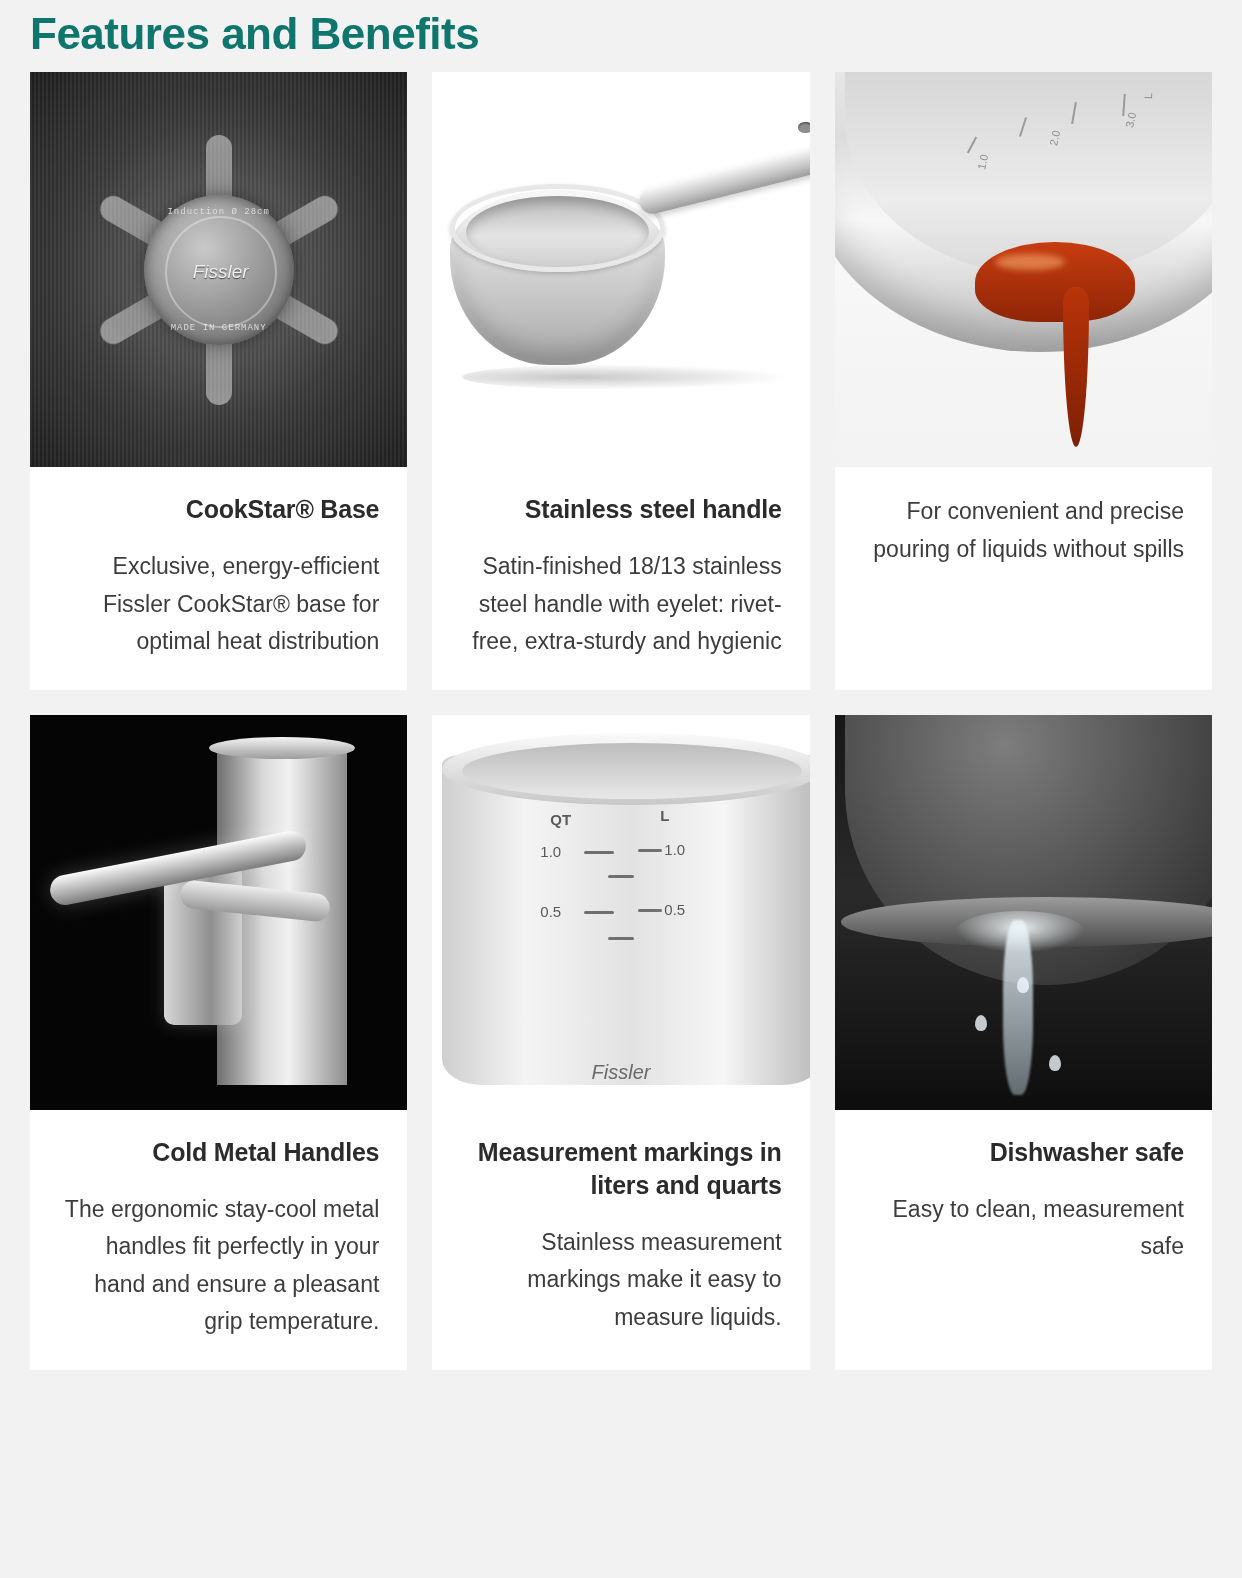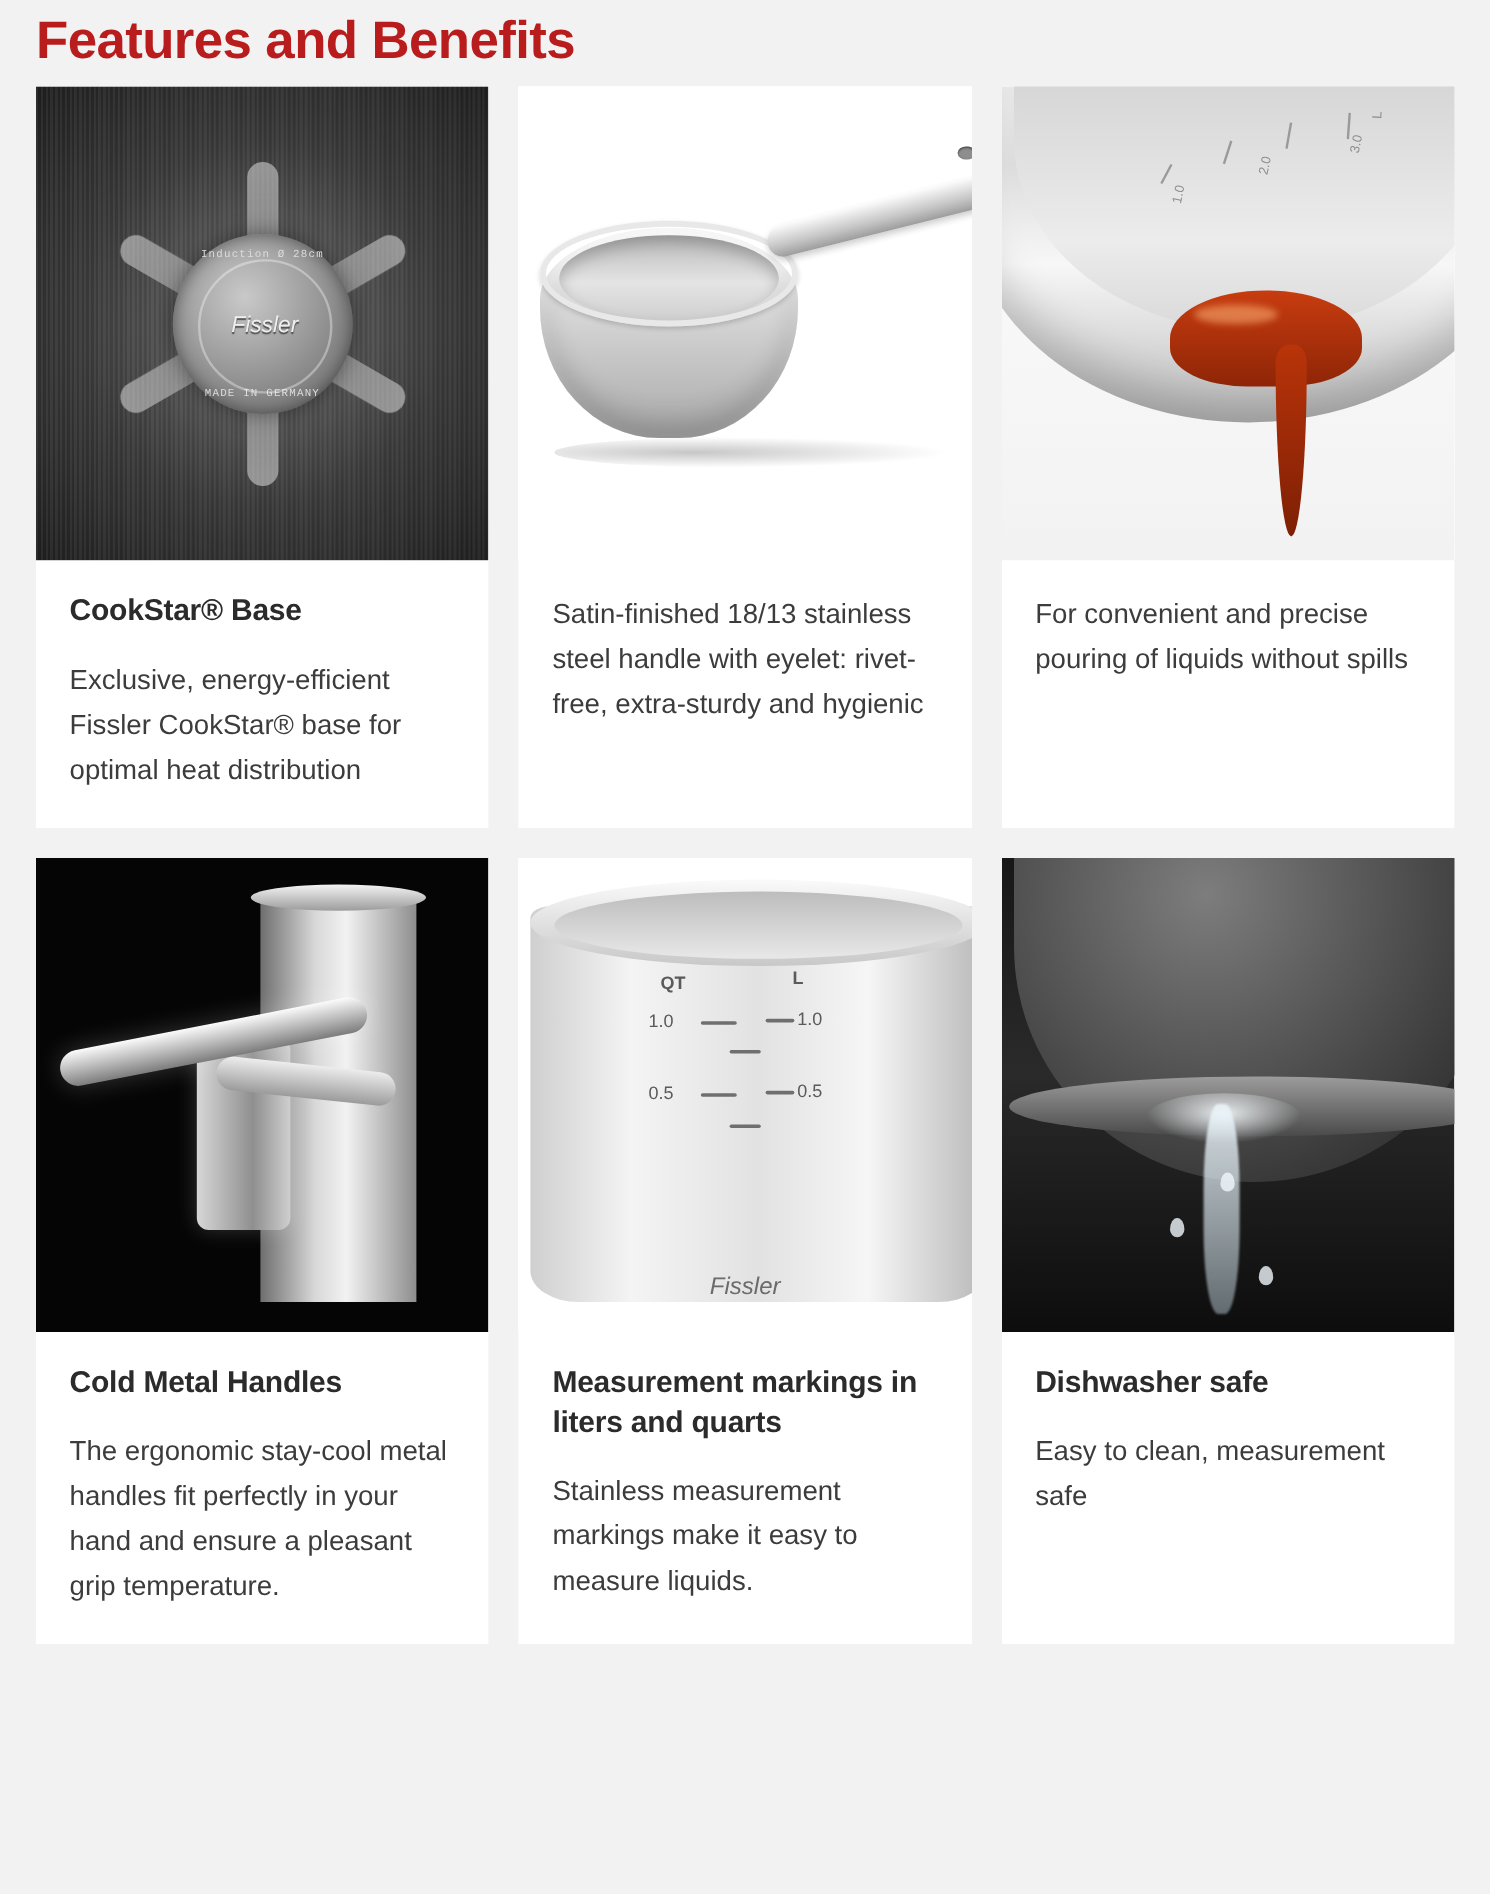--- a/index.html
+++ b/index.html
@@ -18,21 +18,21 @@
     width: 1242px;
     height: 1578px;
     position: relative;
     box-sizing: border-box;
     padding: 0 30px;
   }
   .page-title {
     font-size: 44px;
     font-weight: bold;
     letter-spacing: -0.5px;
-    color: #b91c1c;
+    color: #0f766e;
     margin: 10px 0 14px 0;
     line-height: 1.1;
   }
   .grid {
     display: grid;
     grid-template-columns: repeat(3, 1fr);
     column-gap: 25px;
     row-gap: 25px;
   }
   .card {
@@ -42,20 +42,21 @@
   }
   .card-media {
     width: 100%;
     height: 395px;
     position: relative;
     overflow: hidden;
     background: #ffffff;
   }
   .card-body {
     padding: 26px 28px 30px 28px;
+    text-align: right;
   }
   .card-title {
     font-size: 25px;
     font-weight: bold;
     color: #2b2b2b;
     line-height: 1.32;
     margin: 0 0 22px 0;
     letter-spacing: -0.2px;
   }
   .card-text {
@@ -454,20 +455,21 @@
         <div class="img-base panscene">
           <div class="shadow"></div>
           <div class="pan-body"></div>
           <div class="pan-cavity"></div>
           <div class="pan-rim"></div>
           <div class="handle"></div>
           <div class="eyelet"></div>
         </div>
       </div>
       <div class="card-body">
+        <div class="card-title">Stainless steel handle</div>
         <p class="card-text">Satin-finished 18/13 stainless steel handle with eyelet: rivet-free, extra-sturdy and hygienic</p>
       </div>
     </div>
 
     <div class="card">
       <div class="card-media">
         <div class="img-base pourscene">
           <div class="pot"></div>
           <div class="pot-inner"></div>
           <div class="ticks">

